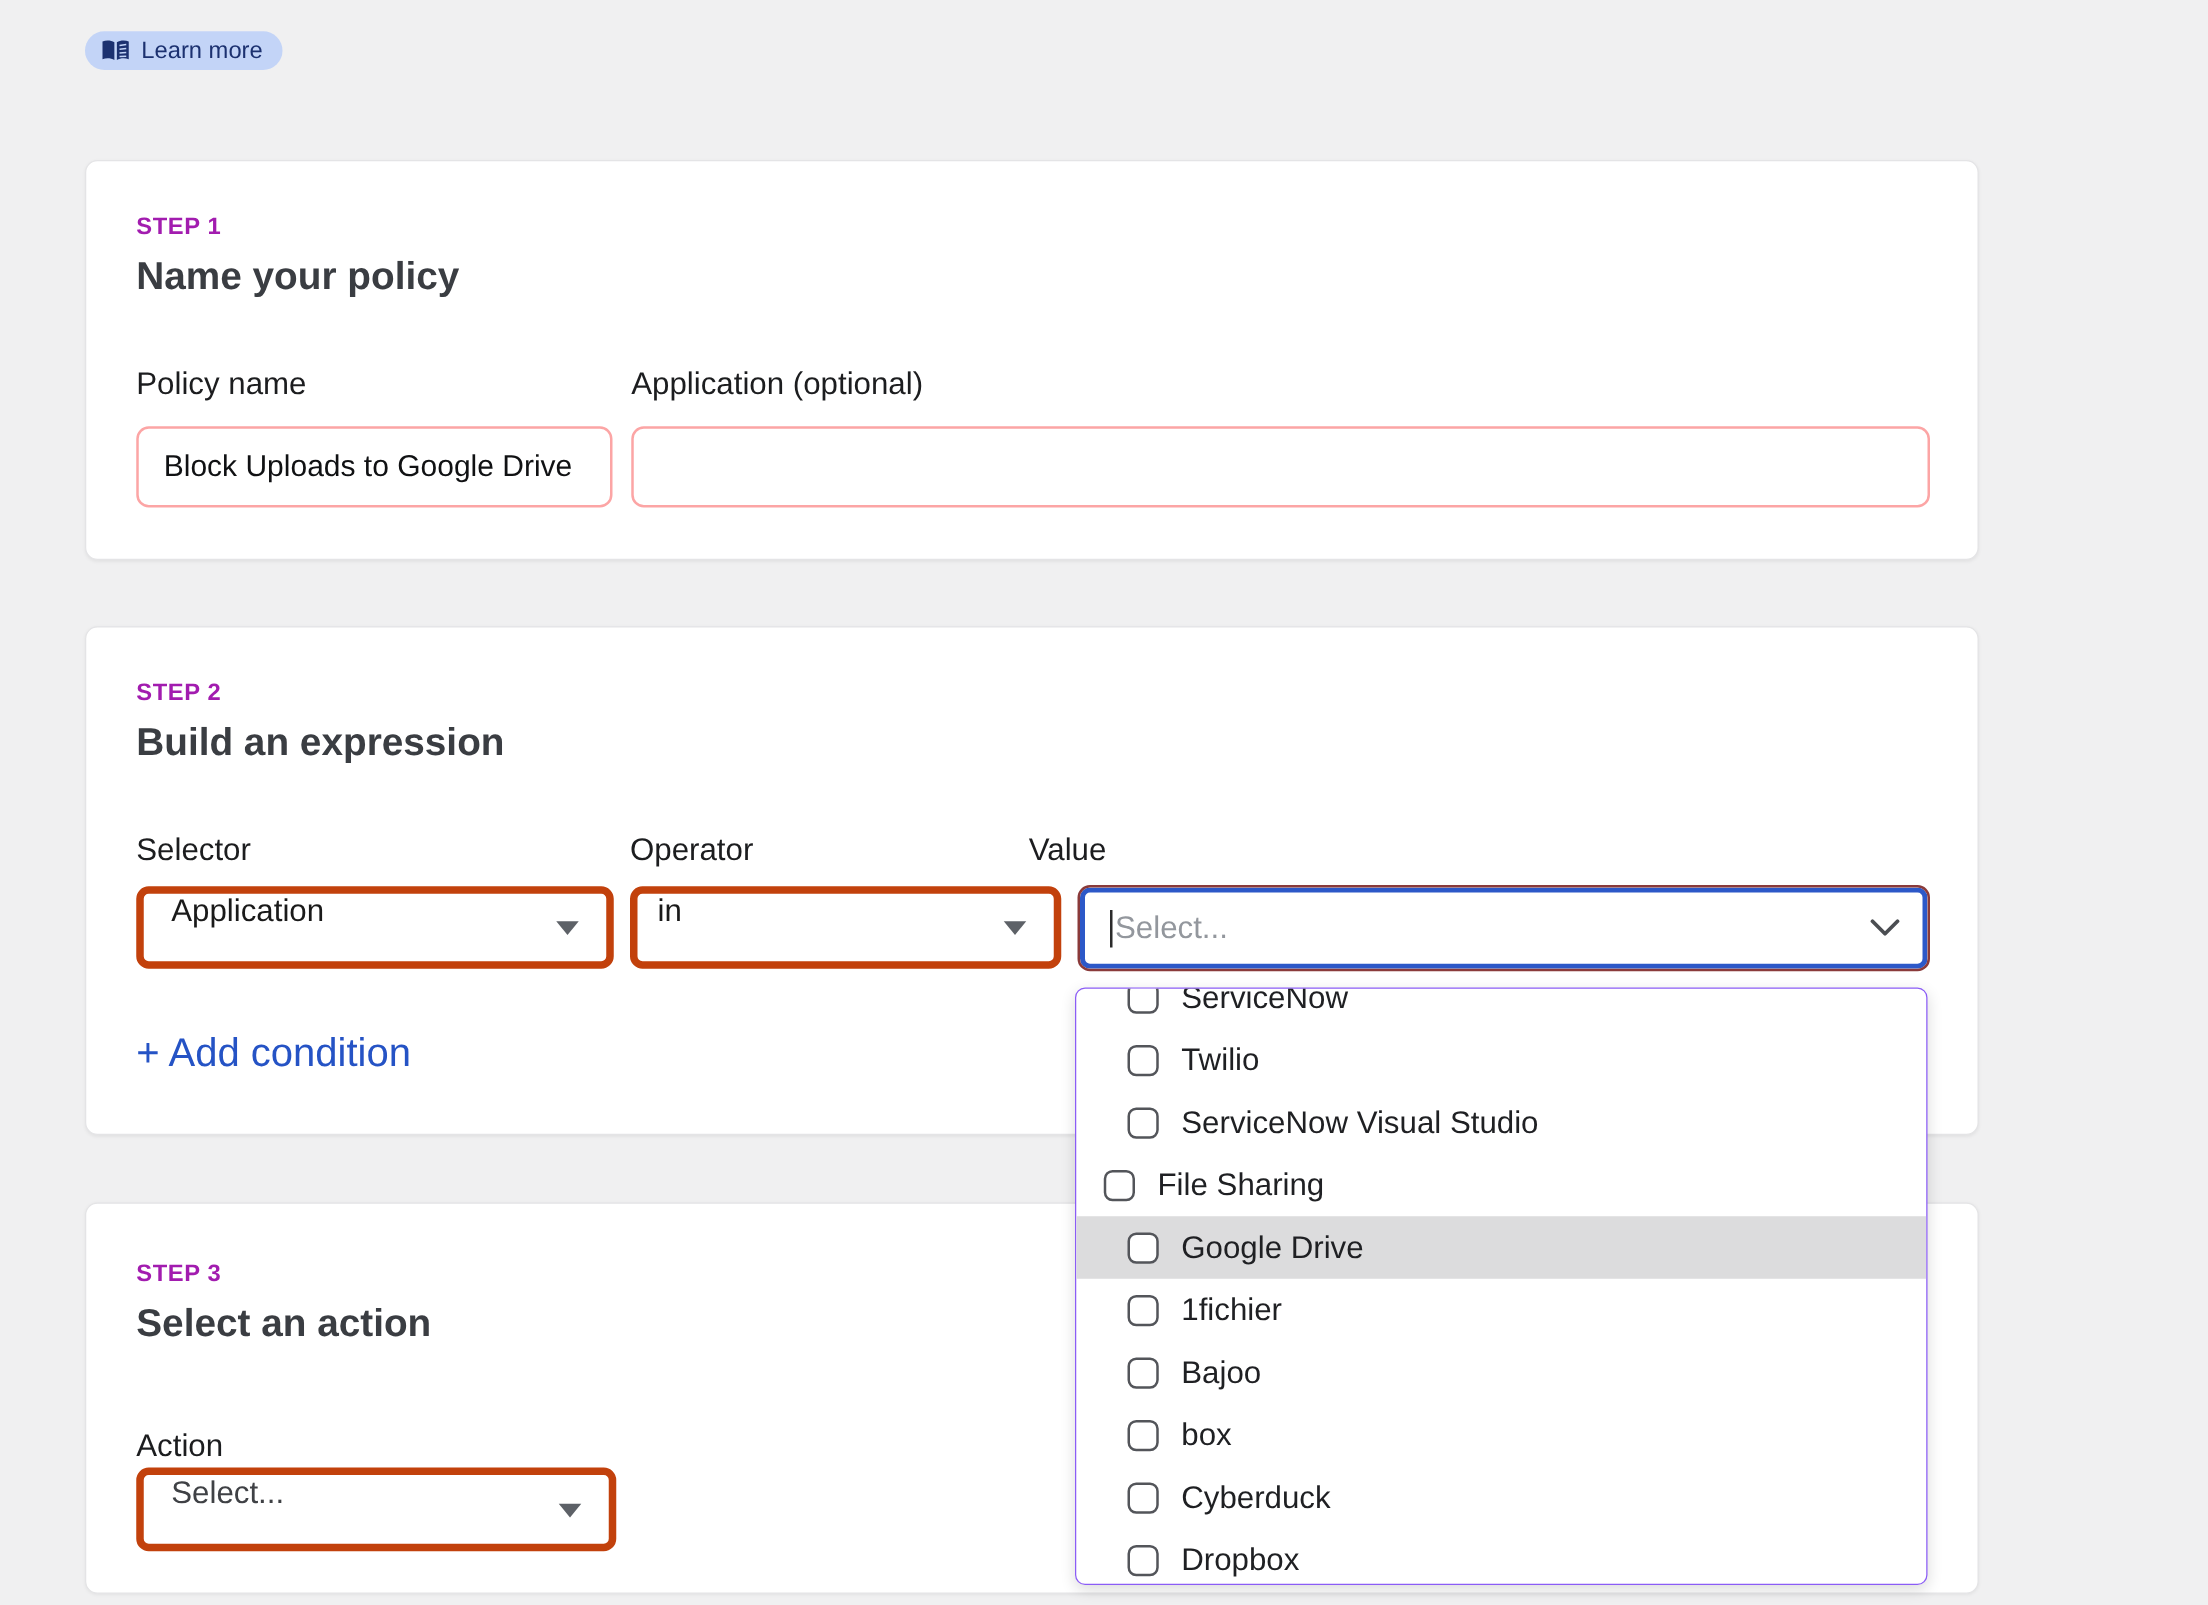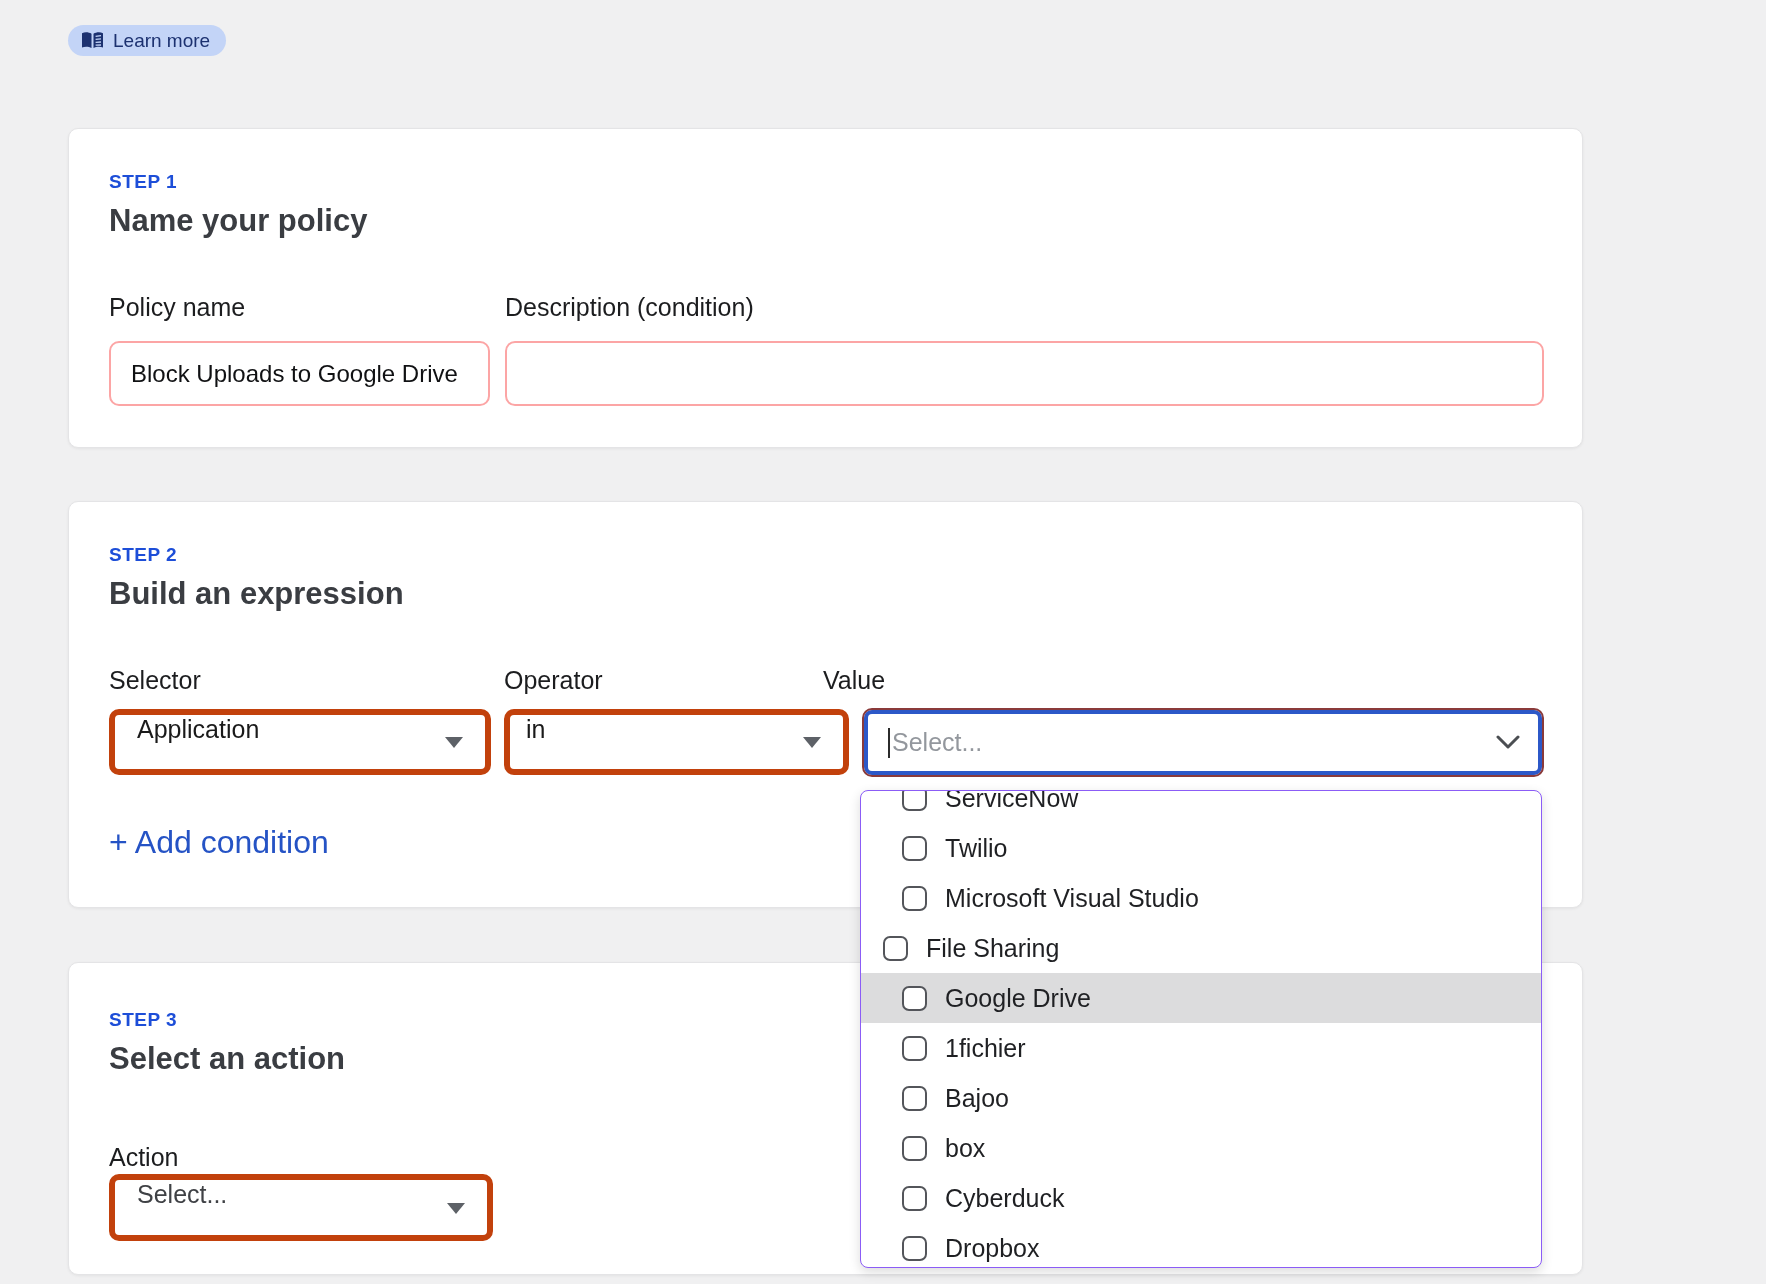--- a/index.html
+++ b/index.html
@@ -27,21 +27,21 @@
     position: absolute; left: 68px; width: 1515px;
     background: #ffffff; border: 1px solid #e4e4e6; border-radius: 10px;
     box-shadow: 0 1px 3px rgba(0,0,0,0.06);
   }
   #card-step1 { top: 128px; height: 320px; }
   #card-step2 { top: 501px; height: 407px; }
   #card-step3 { top: 962px; height: 313px; }
 
   .step-label {
     position: absolute; left: 40px; top: 42px;
-    font-size: 19px; font-weight: 700; letter-spacing: 0.5px; color: #1d4ed8;
+    font-size: 19px; font-weight: 700; letter-spacing: 0.5px; color: #a21caf;
   }
   .card-title {
     position: absolute; left: 40px; top: 74px;
     font-size: 31px; font-weight: 700; color: #3a3d42;
   }
   .field-label {
     position: absolute; font-size: 25px; color: #1c1d1f;
   }
 
   
@@ -117,21 +117,21 @@
       <path d="M14.6 5.4 L20 4.6 M14.6 8.4 L20 7.8 M14.6 11.4 L20 11 M14.6 14.2 L20 14" stroke="#c3d4f7" stroke-width="1.3" fill="none"></path>
     </svg>
   </span>
   <span class="lm-label">Learn more</span>
 </button>
 
 <section class="card" id="card-step1">
   <div class="step-label">STEP 1</div>
   <h2 class="card-title">Name your policy</h2>
   <div class="field-label" style="left:40px; top:164px;">Policy name</div>
-  <div class="field-label" style="left:436px; top:164px;">Description (condition)</div>
+  <div class="field-label" style="left:436px; top:164px;">Application (optional)</div>
   <input class="text-input" style="left: 40px; width: 381px;" type="text" value="Block Uploads to Google Drive">
   <input class="text-input" style="left: 436px; width: 1039px;" type="text" value="">
 </section>
 
 <section class="card" id="card-step2">
   <div class="step-label">STEP 2</div>
   <h2 class="card-title">Build an expression</h2>
 
   <div class="field-label" style="left:40px; top:164px;">Selector</div>
   <div class="field-label" style="left:435px; top:164px;">Operator</div>
@@ -175,21 +175,21 @@
       <div class="dd-row">
     <span class="dd-checkbox"></span>
     <span class="dd-label">ServiceNow</span>
   </div>
       <div class="dd-row">
     <span class="dd-checkbox"></span>
     <span class="dd-label">Twilio</span>
   </div>
       <div class="dd-row">
     <span class="dd-checkbox"></span>
-    <span class="dd-label">Microsoft Visual Studio</span>
+    <span class="dd-label">ServiceNow Visual Studio</span>
   </div>
       <div class="dd-row group">
     <span class="dd-checkbox"></span>
     <span class="dd-label">File Sharing</span>
   </div>
       <div class="dd-row highlighted">
     <span class="dd-checkbox"></span>
     <span class="dd-label">Google Drive</span>
   </div>
       <div class="dd-row">

